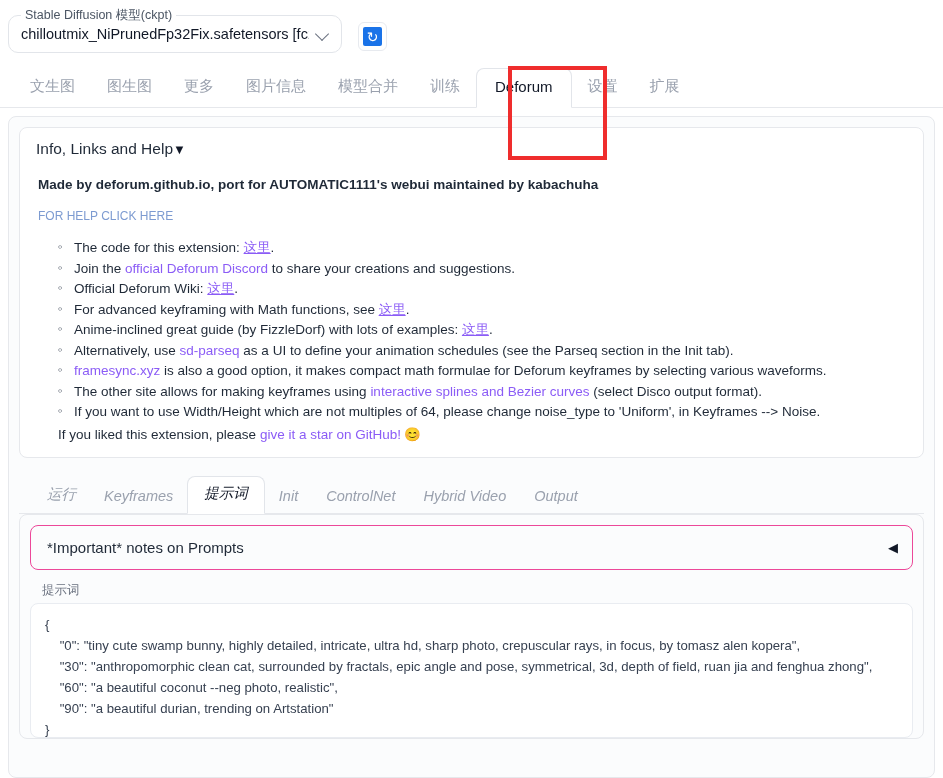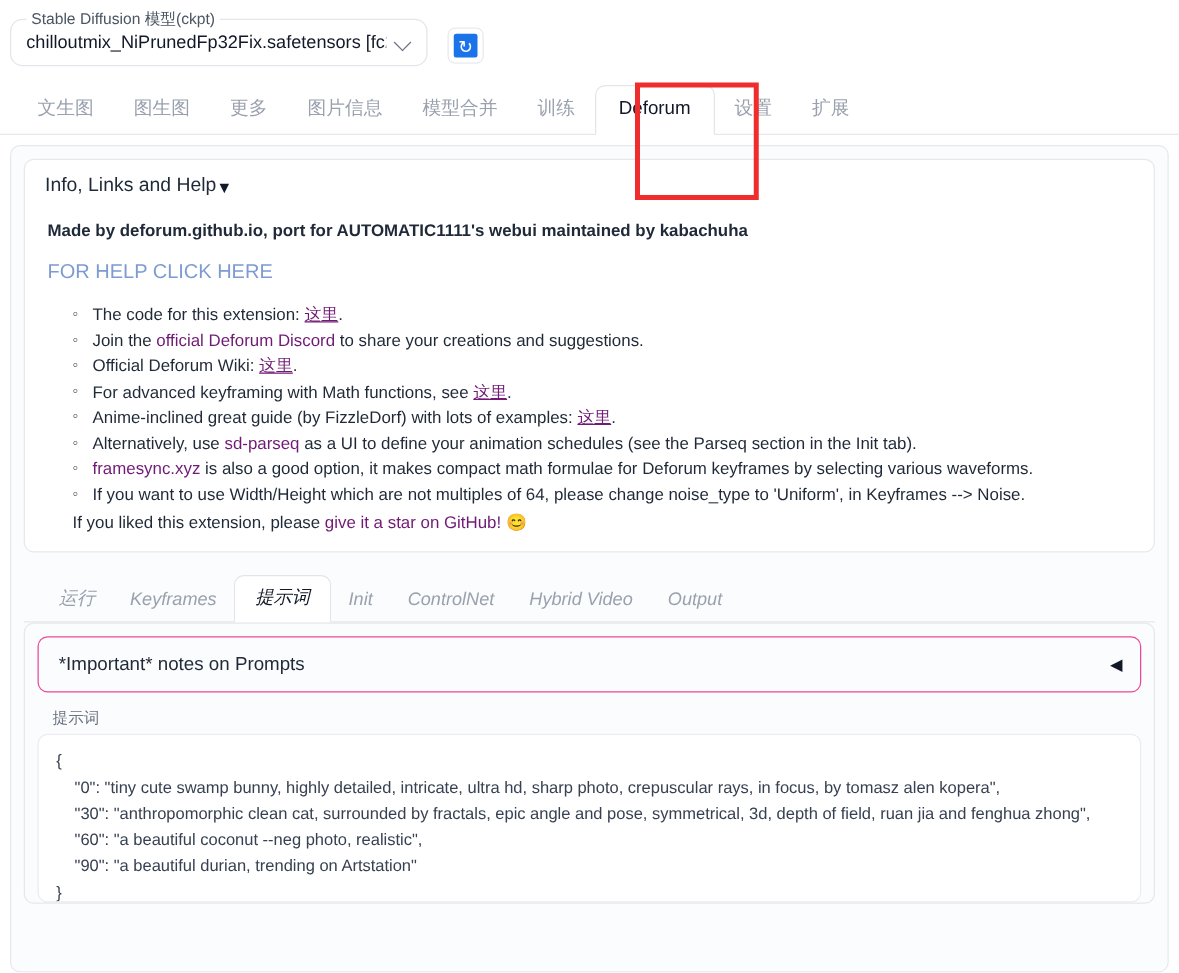--- a/index.html
+++ b/index.html
@@ -115,39 +115,39 @@
     cursor: pointer;
   }
   .panel-title { font-size: 15.5px; color: #1f2937; }
   .arrow { font-size: 13px; color: #111827; line-height: 1; }
 
   .made-by {
     font-size: 13.5px; font-weight: bold; color: #1f2937;
     margin: 19px 0 0 2px;
   }
   .help-link {
-    font-size: 16px; color: #7d9bd1; margin: 17px 0 0 2px;
+    font-size: 12px; color: #7d9bd1; margin: 17px 0 0 2px;
     cursor: pointer;
   }
 
   ul.info-list {
     margin: 15px 0 0 0; padding: 0 0 0 22px;
     list-style: none;
   }
   ul.info-list li {
     font-size: 13.5px; color: #1f2937;
     line-height: 20.5px; position: relative;
     padding-left: 16px;
   }
   ul.info-list li::before {
     content: "\25E6";
     position: absolute; left: 0; top: -1px;
     color: #4b5563; font-size: 13px;
   }
-  a.lk { color: #701a75; text-decoration: none; cursor: pointer; }
+  a.lk { color: #8b5cf6; text-decoration: none; cursor: pointer; }
   a.lk.u { text-decoration: underline; }
   .star-line {
     font-size: 13.5px; color: #1f2937;
     margin: 2px 0 0 22px; line-height: 20.5px;
   }
 
   
   .inner-tabbar {
     margin: 18px 0 0 0;
     height: 38px;
@@ -247,20 +247,21 @@
     <div class="help-link">FOR HELP CLICK HERE</div>
 
     <ul class="info-list" id="bullets-host">
         <li><span>The code for this extension: </span><a class="lk u">这里</a><span>.</span></li>
         <li><span>Join the </span><a class="lk">official Deforum Discord</a><span> to share your creations and suggestions.</span></li>
         <li><span>Official Deforum Wiki: </span><a class="lk u">这里</a><span>.</span></li>
         <li><span>For advanced keyframing with Math functions, see </span><a class="lk u">这里</a><span>.</span></li>
         <li><span>Anime-inclined great guide (by FizzleDorf) with lots of examples: </span><a class="lk u">这里</a><span>.</span></li>
         <li><span>Alternatively, use </span><a class="lk">sd-parseq</a><span> as a UI to define your animation schedules (see the Parseq section in the Init tab).</span></li>
         <li><span></span><a class="lk">framesync.xyz</a><span> is also a good option, it makes compact math formulae for Deforum keyframes by selecting various waveforms.</span></li>
+        <li><span>The other site allows for making keyframes using </span><a class="lk">interactive splines and Bezier curves</a><span> (select Disco output format).</span></li>
         <li><span>If you want to use Width/Height which are not multiples of 64, please change noise_type to 'Uniform', in Keyframes --&gt; Noise.</span></li>
       </ul>
 
     <div class="star-line">
       <span>If you liked this extension, please </span><a class="lk">give it a star on GitHub!</a><span> 😊</span>
     </div>
   </div>
 
   <div class="inner-tabbar">
     <div id="inner-tabs-host" style="display:flex;align-items:flex-end;">

